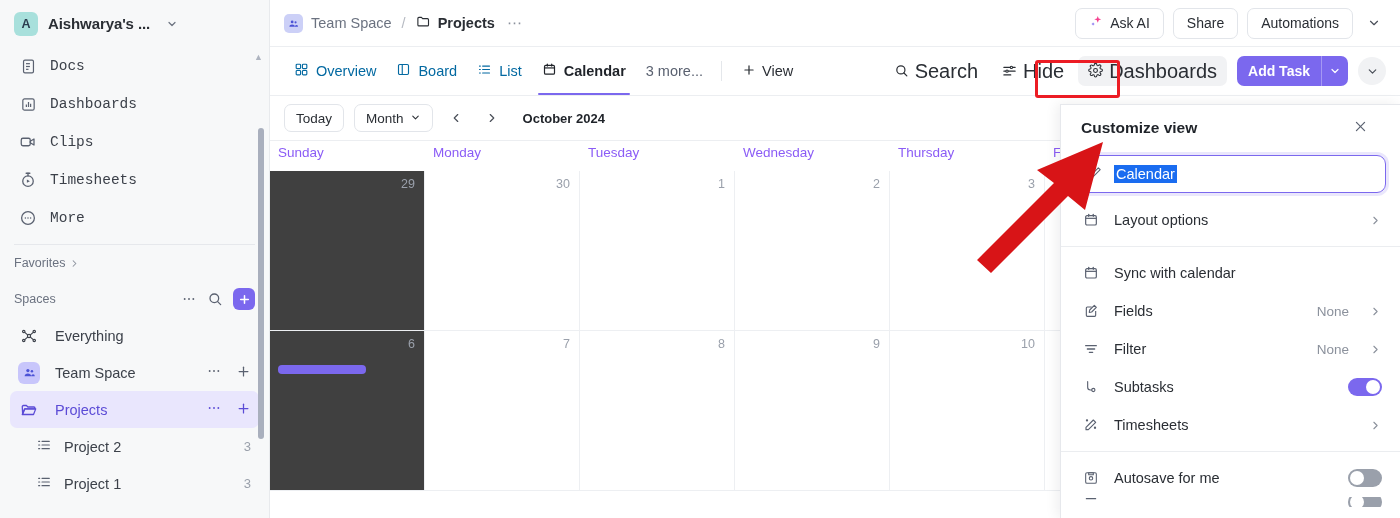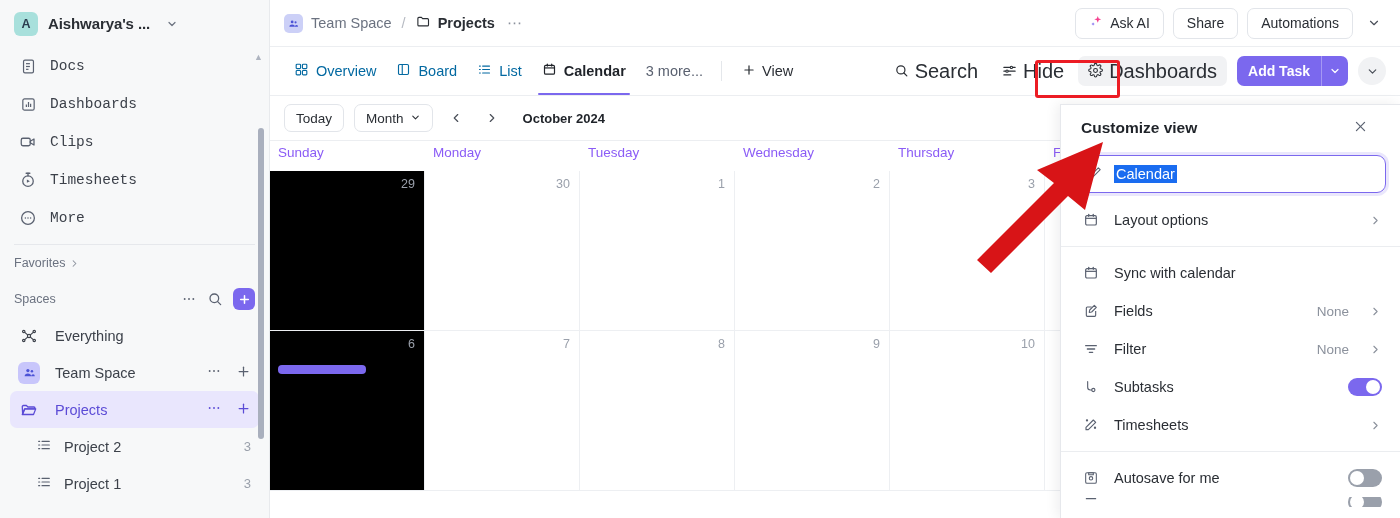--- a/index.html
+++ b/index.html
@@ -145,21 +145,21 @@
     display:flex; align-items:center; gap:6px; font-size:13.5px; color:#2a2e34;
   }
   .nav-arrow { width:26px;height:26px;display:flex;align-items:center;justify-content:center;color:#4a4f59; }
   .cal-title { font-size:13px; font-weight:600; color:#1f2329; margin-left:8px; }
 
   .cal-grid { border-top: 1px solid #eceef1; }
   .dow-row { display:grid; grid-template-columns: repeat(7, 155px); height:30px; }
   .dow { font-size:13.5px; color:#8b5cf6; padding: 4px 0 0 8px; }
   .week { display:grid; grid-template-columns: repeat(7, 155px); height:160px; }
   .cell { border-right:1px solid #edeff2; border-bottom:1px solid #edeff2; position:relative; }
-  .cell.dim { background:#000000; }
+  .cell.dim { background:#404040; }
   .daynum { position:absolute; top:6px; right:9px; font-size:12.5px; color:#9aa0ab; }
   .chip { position:absolute; left:8px; top:34px; width:88px; height:9px; border-radius:4px; background:#7b68ee; }
 
   
   .panel {
     position:absolute; right:0; top:104px; width:340px; height:414px;
     background:#fff; border-left:1px solid #e6e8ec; border-top:1px solid #e6e8ec;
     box-shadow: -3px 0 12px rgba(15,20,30,.07);
   }
   .panel-head { display:flex; align-items:center; height:46px; padding: 0 32px 0 20px; }

